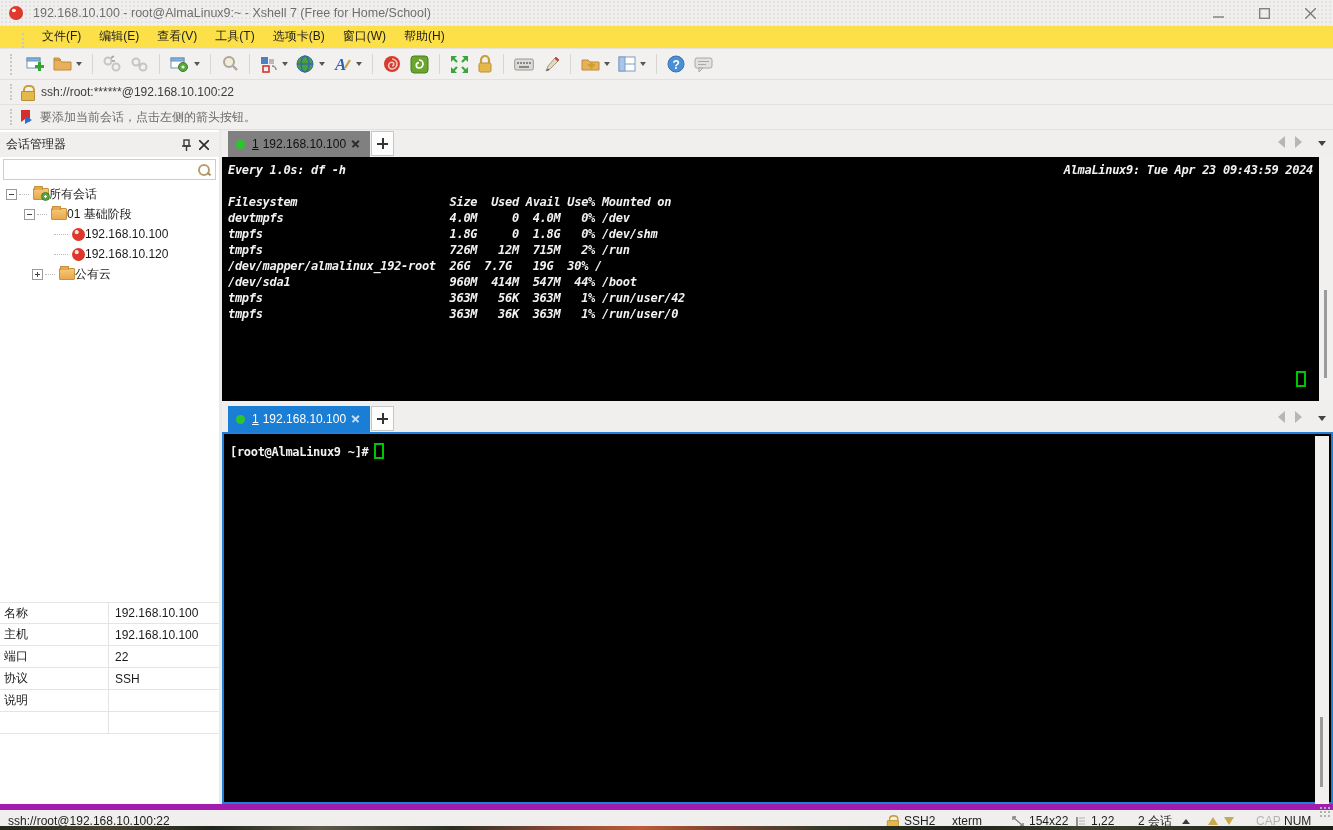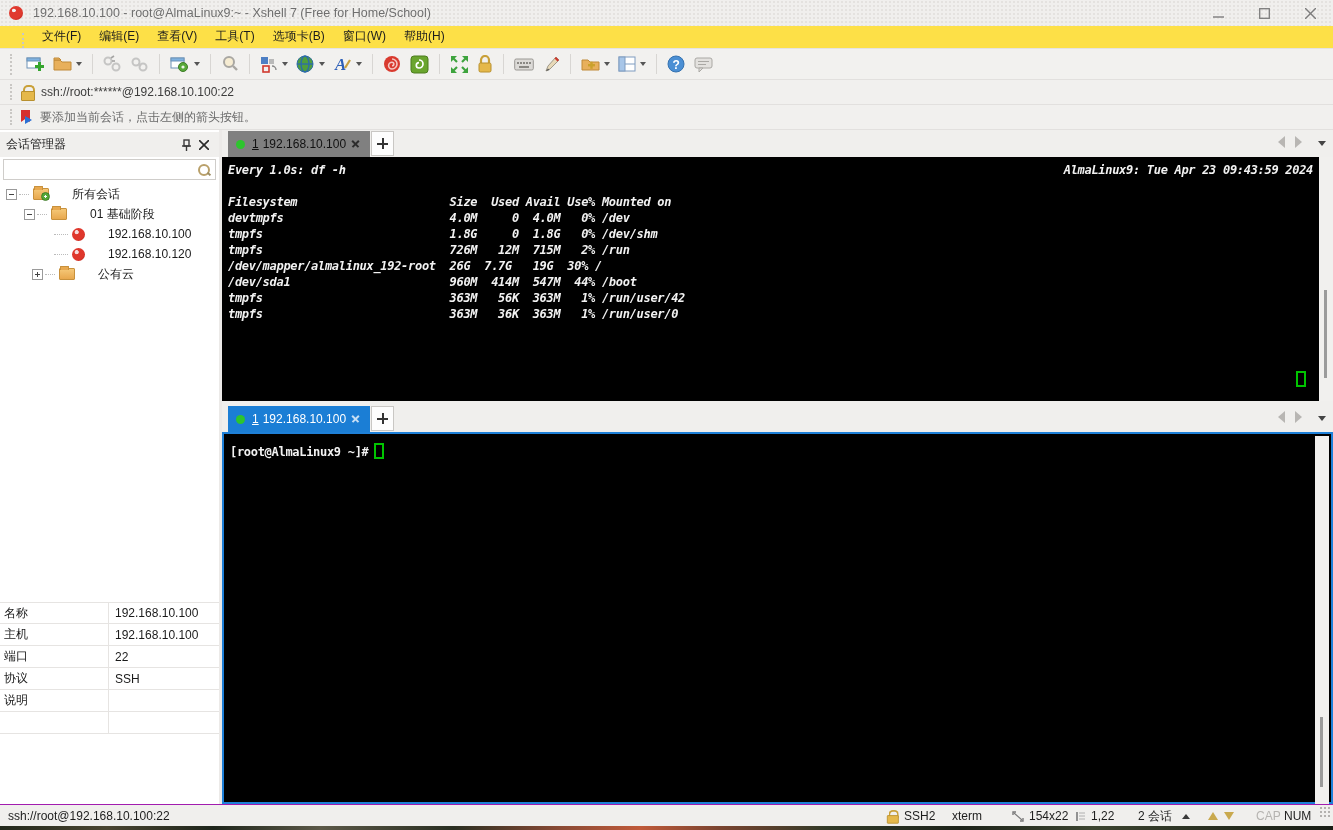--- a/index.html
+++ b/index.html
@@ -47,21 +47,21 @@
   .sm-title { flex:1; color:#1c1c1c; }
   .sm-btn { width:18px; height:18px; display:flex; align-items:center; justify-content:center; }
   .sm-search { left:3px; top:29px; width:213px; height:21px; background:#fff; border:1px solid #cfcdca; display:flex; align-items:center; }
   .sm-search input { flex:1; border:none; outline:none; height:17px; padding-left:4px; font-size:12px; background:transparent; }
   .mag { position:relative; width:14px; height:14px; margin-right:4px; }
   .mag::before { content:""; position:absolute; left:1px; top:1px; width:8px; height:8px; border:2px solid #b9a06a; border-radius:50%; }
   .mag::after { content:""; position:absolute; left:10px; top:10px; width:4px; height:2px; background:#9a8a60; transform:rotate(45deg); }
 
   .tree { left:0; top:54px; width:219px; }
   .tree-row { display:flex; align-items:center; height:20px; }
-  .tree-label { margin-left:23px; color:#1a1a1a; white-space:nowrap; }
+  .tree-label { margin-left:0; color:#1a1a1a; white-space:nowrap; }
   .expander { position:relative; width:11px; height:11px; border:1px solid #9a9a9a; background:#fff; flex:none; }
   .expander::before { content:""; position:absolute; left:2px; top:4px; width:5px; height:1px; background:#444; }
   .expander.plus::after { content:""; position:absolute; left:4px; top:2px; width:1px; height:5px; background:#444; }
   .folder { position:relative; width:16px; height:12px; background:linear-gradient(#f5c878,#e8a84e); border:1px solid #c8913c; border-radius:1px; flex:none; margin-left:4px; }
   .folder::before { content:""; position:absolute; left:0; top:-3px; width:7px; height:3px; background:#e8a84e; border:1px solid #c8913c; border-bottom:none; border-radius:1px 1px 0 0; }
   .folder.gear::after { content:""; position:absolute; right:-2px; bottom:-2px; width:7px; height:7px; border-radius:50%; background:radial-gradient(circle,#fff 0 20%,#56a838 25% 100%); border:1px solid #3e7d27; }
   .sess-ball { width:13px; height:13px; border-radius:50%; background:radial-gradient(circle at 36% 32%, #f5dcdc 0 14%, #df372c 20% 62%, #a61710 100%); flex:none; margin-left:4px; }
   .conn { width:10px; border-top:1px dotted #bbb; margin-left:2px; flex:none; }
 
   
@@ -103,21 +103,21 @@
   .cur1 { right:27px; bottom:14px; }
   .cur2 { display:inline-block; position:relative; top:3px; margin-left:5px; }
 
   .scrollbar { position:absolute; right:0; width:14px; background:#f1f0ee; }
   .sb1 { top:27px; height:244px; } .sb2 { top:2px; height:368px; right:2px; }
   .sb-thumb { position:absolute; left:5px; width:3px; background:#9b9b9b; }
 
   .splitter { position:absolute; left:0; top:271px; width:1111px; height:4px; background:#f0efed; }
 
   
-  .statusbar { left:0; top:804px; width:1333px; height:16px; background:#f0efed; border-top:1px solid #a21caf; }
+  .statusbar { left:0; top:804px; width:1333px; height:16px; background:#f0efed; border-top:6px solid #a21caf; }
   .sb-item { position:absolute; top:0; height:22px; display:flex; align-items:center; color:#1d1d1d; }
   .sb-gray { color:#b5b3b0; }
   .tri-up { width:0; height:0; border-left:4px solid transparent; border-right:4px solid transparent; border-bottom:5px solid #3a3a3a; }
   .arr { width:0; height:0; border-left:5px solid transparent; border-right:5px solid transparent; }
   .arr-up { border-bottom:8px solid #c9a94e; } .arr-dn { border-top:8px solid #c9a94e; margin-left:6px; }
   .grip { position:absolute; right:2px; bottom:2px; width:12px; height:12px;
           background-image:radial-gradient(#b3b1ae 1.2px, transparent 1.3px); background-size:4px 4px; background-position:bottom right; }
 
   .sliver { left:0; top:826px; width:1333px; height:4px;
             background:linear-gradient(90deg,#23291c,#4a4531 8%,#1f261c 16%,#5c5948 24%,#2a2f22 34%,#8a4a35 42%,#c05a3a 48%,#7a4430 54%,#323a28 62%,#1d231a 72%,#3c4430 82%,#262c1f 92%,#181d15);}

